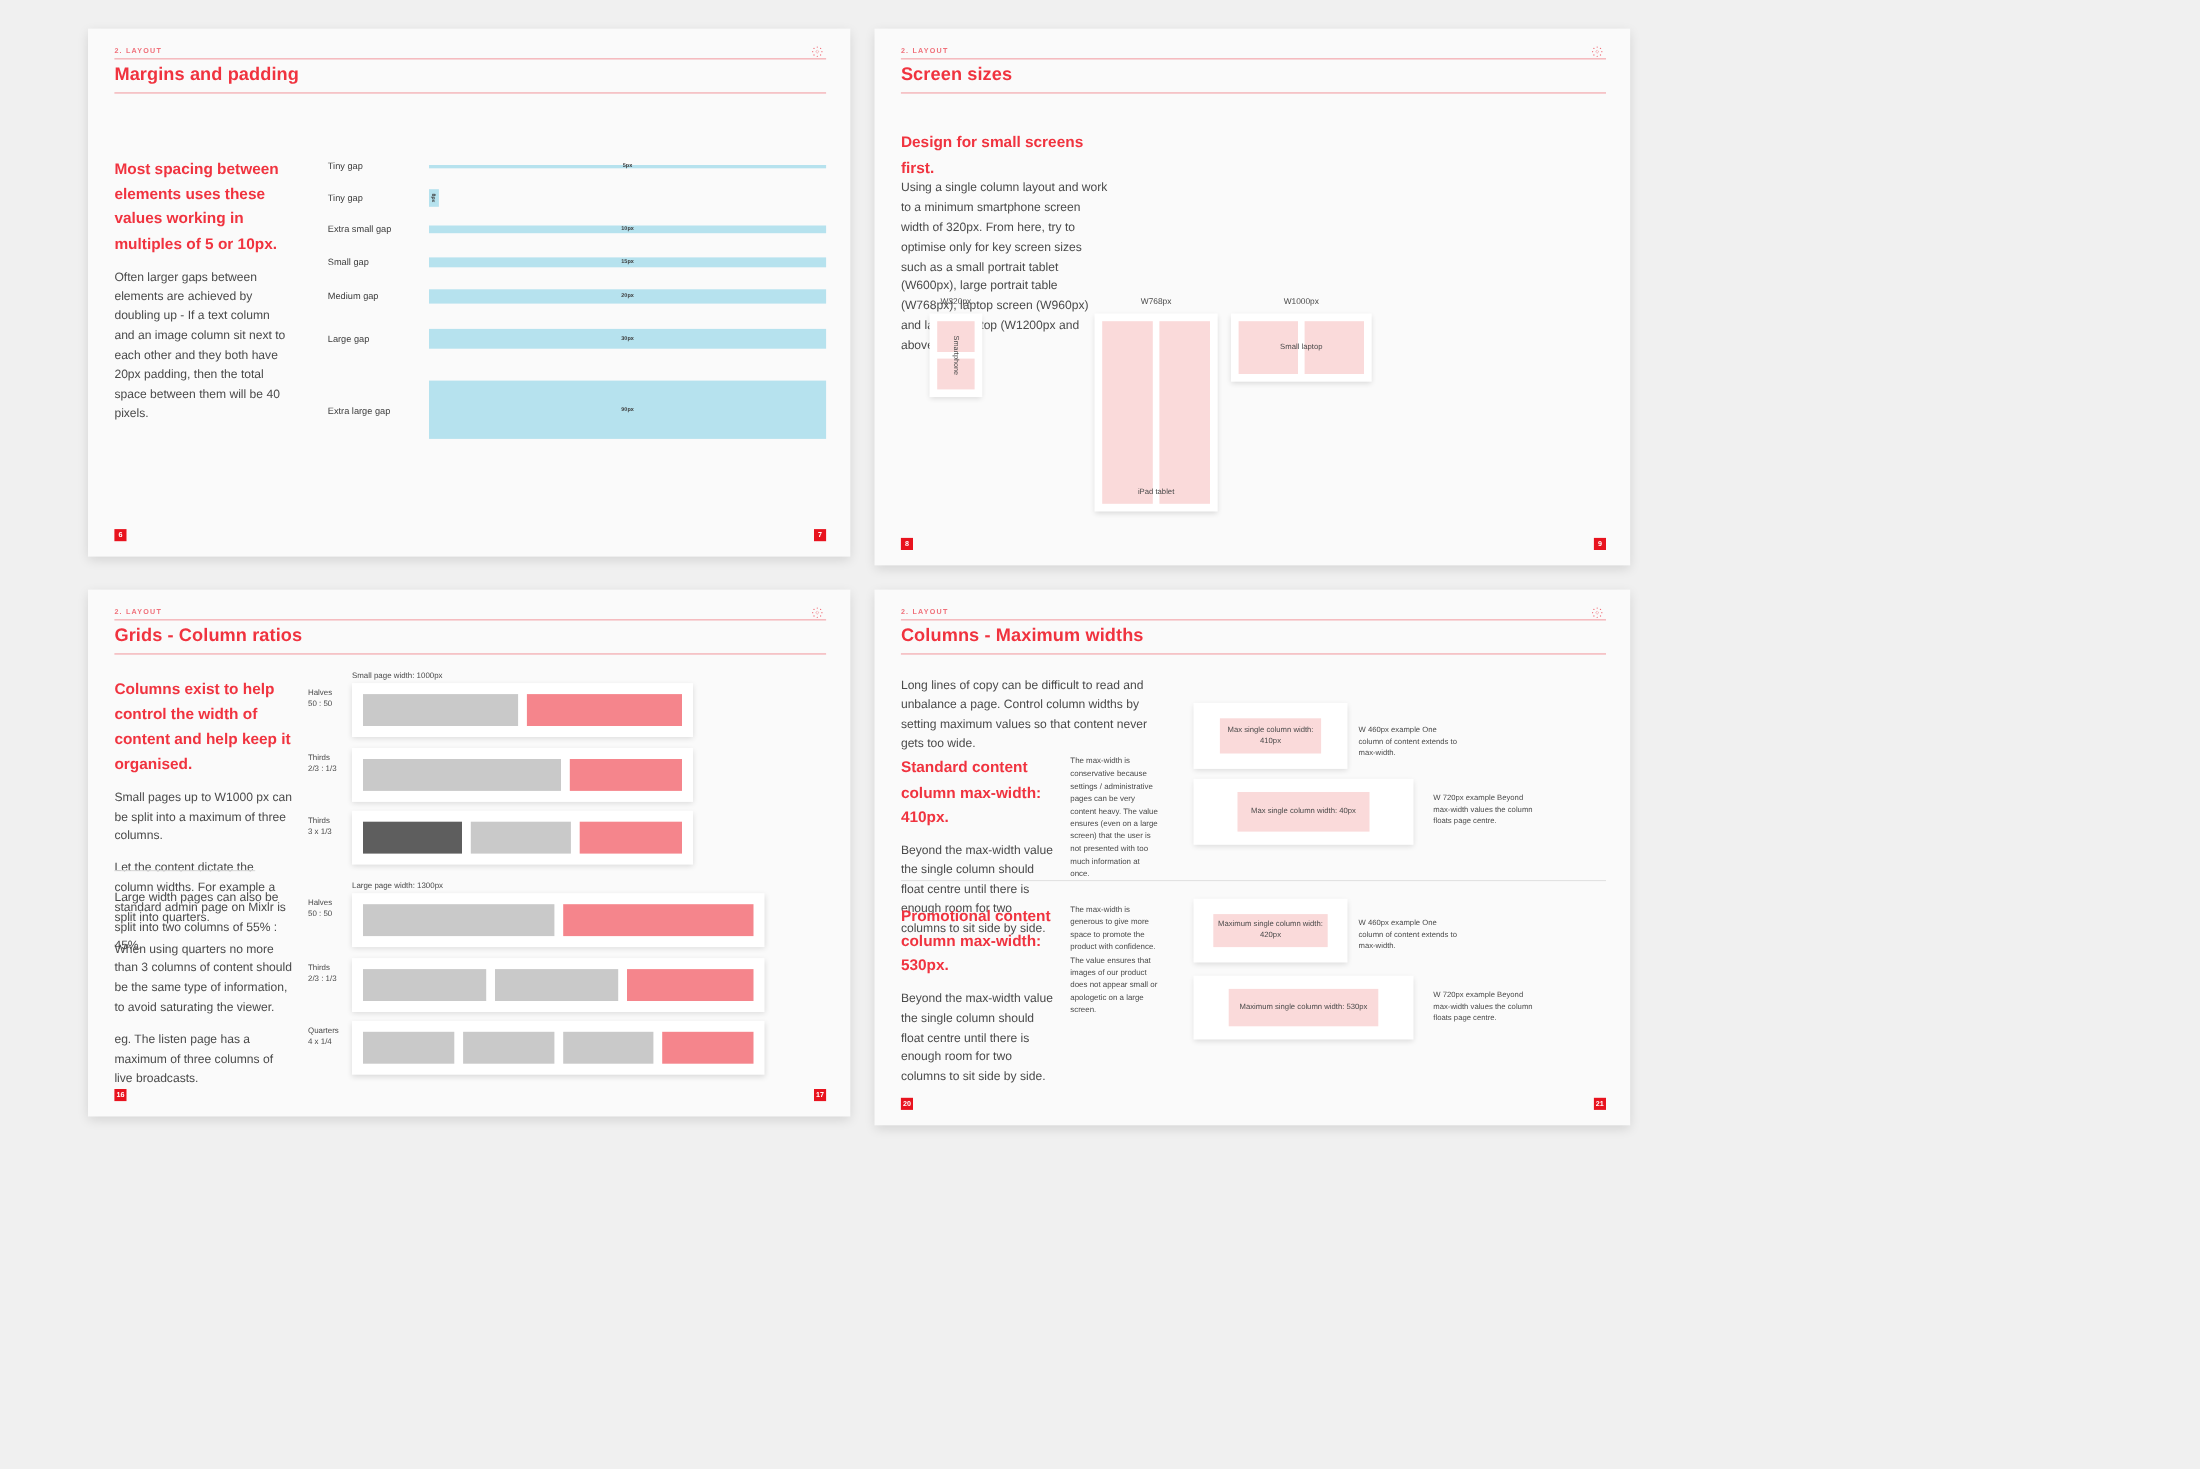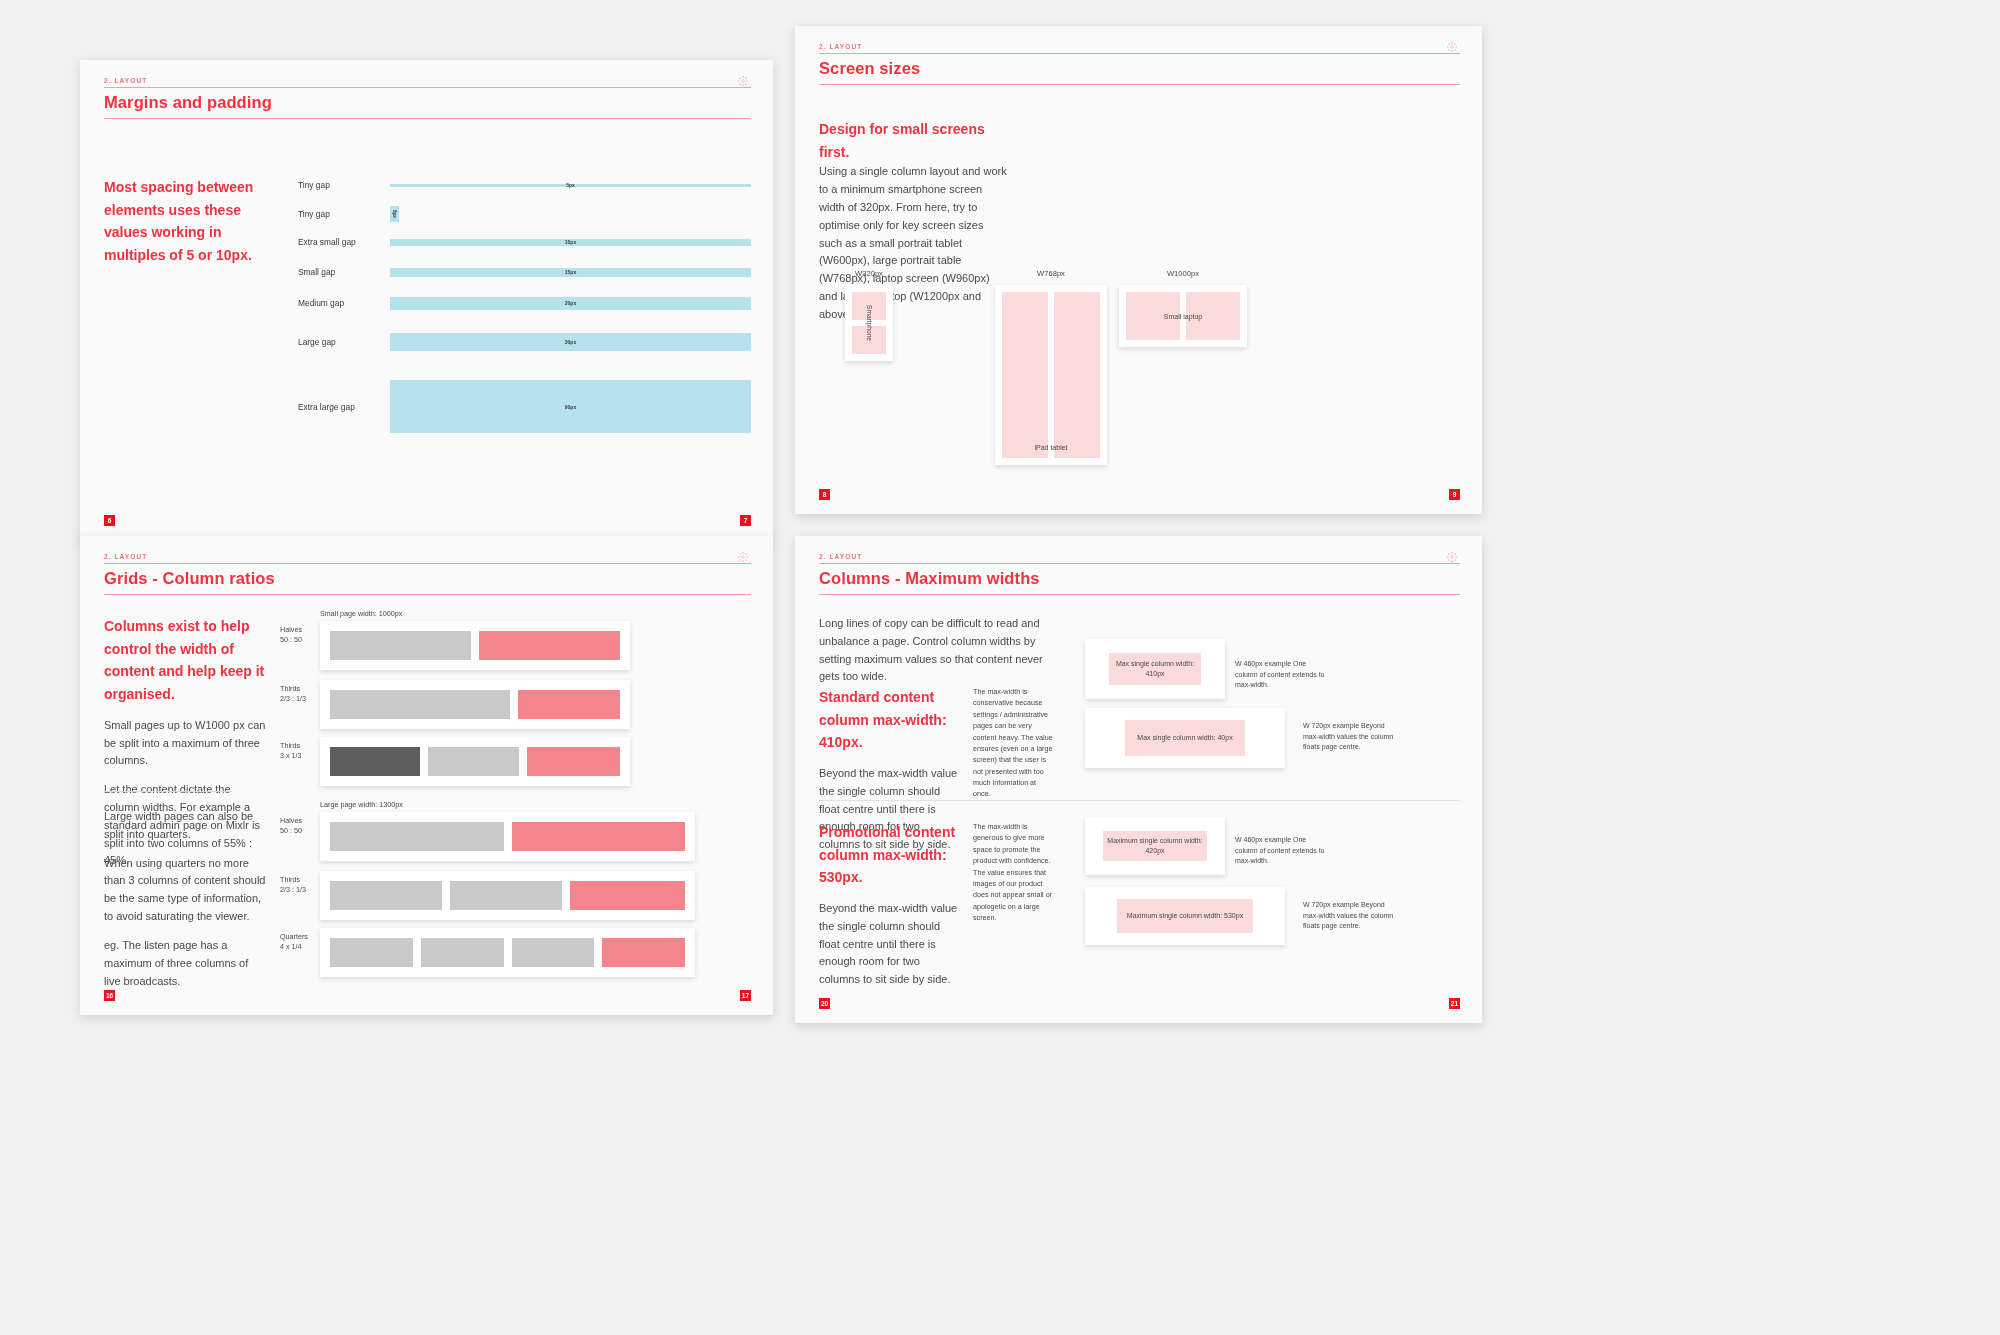--- a/index.html
+++ b/index.html
@@ -9,21 +9,21 @@
     font-family: "Liberation Sans", sans-serif;
     overflow: hidden;
   }
   .board { position: relative; width: 2000px; height: 1335px; }
 
   .slide {
     position: absolute;
     background: #fafafa;
     box-shadow: 0 3px 10px rgba(0,0,0,0.13);
   }
-  .slide.tl { left: 80px;   top: 26px;  width: 693px;  height: 480px; margin-top: 34px; }
+  .slide.tl { left: 80px;   top: 26px;  width: 693px;  height: 480px; }
   .slide.tr { left: 795px;  top: 26px;  width: 687px;  height: 488px; }
   .slide.bl { left: 80px;   top: 536px; width: 693px;  height: 479px; }
   .slide.br { left: 795px;  top: 536px; width: 687px;  height: 487px; }
 
   .kicker {
     position: absolute; left: 24px; top: 17px;
     font-size: 6.5px; letter-spacing: 1.1px;
     color: #f0707a; font-weight: 700;
   }
   .rule {
@@ -177,20 +177,21 @@
           <circle cx="20.4" cy="12" r="1.2"></circle>
         <circle cx="6" cy="6" r="1.2"></circle>
           <circle cx="18" cy="18" r="1.2"></circle>
         <circle cx="18" cy="6" r="1.2"></circle>
           <circle cx="6" cy="18" r="1.2"></circle>
       </g>
     </svg>
 
     <div class="leftcol">
       <p class="lead">Most spacing between elements uses these values working in multiples of 5 or 10px.</p>
+      <p class="body-txt">Often larger gaps between elements are achieved by doubling up - If a text column and an image column sit next to each other and they both have 20px padding, then the total space between them will be 40 pixels.</p>
     </div>
 
     <div id="gap-rows">
         <div class="gaprow" style="top: 118px; height: 14px;">
           <div class="glabel" style="top: 2px;">Tiny gap</div>
           <div class="gapbar" style="height: 3px; top: 5.5px;">
             <span>5px</span>
           </div>
         </div>
         <div class="gaprow" style="top: 146px; height: 16px;">

